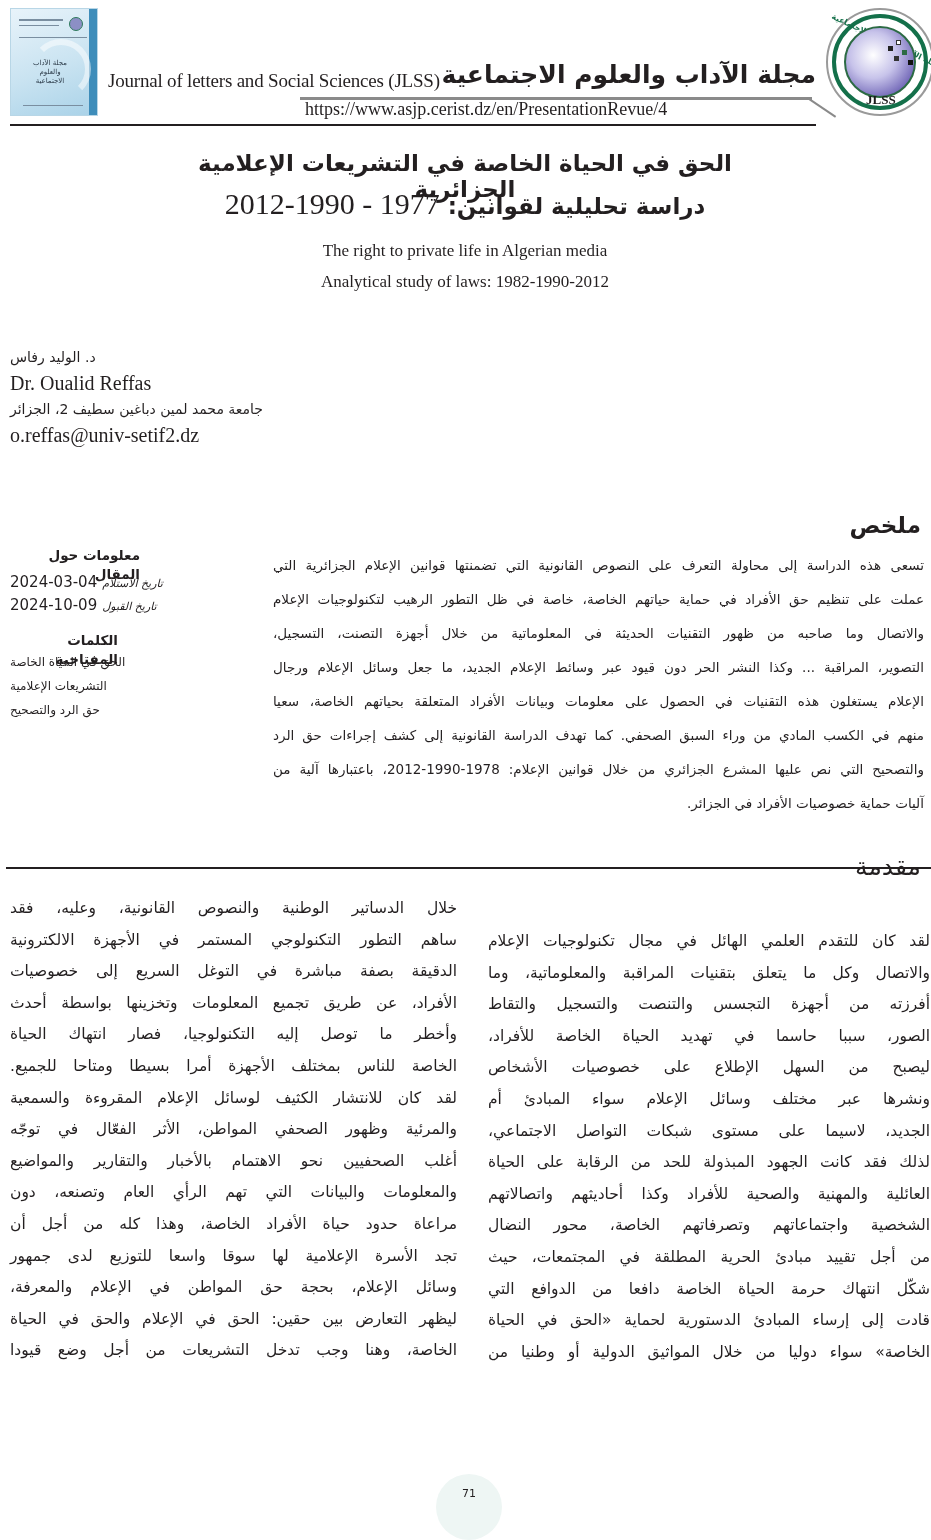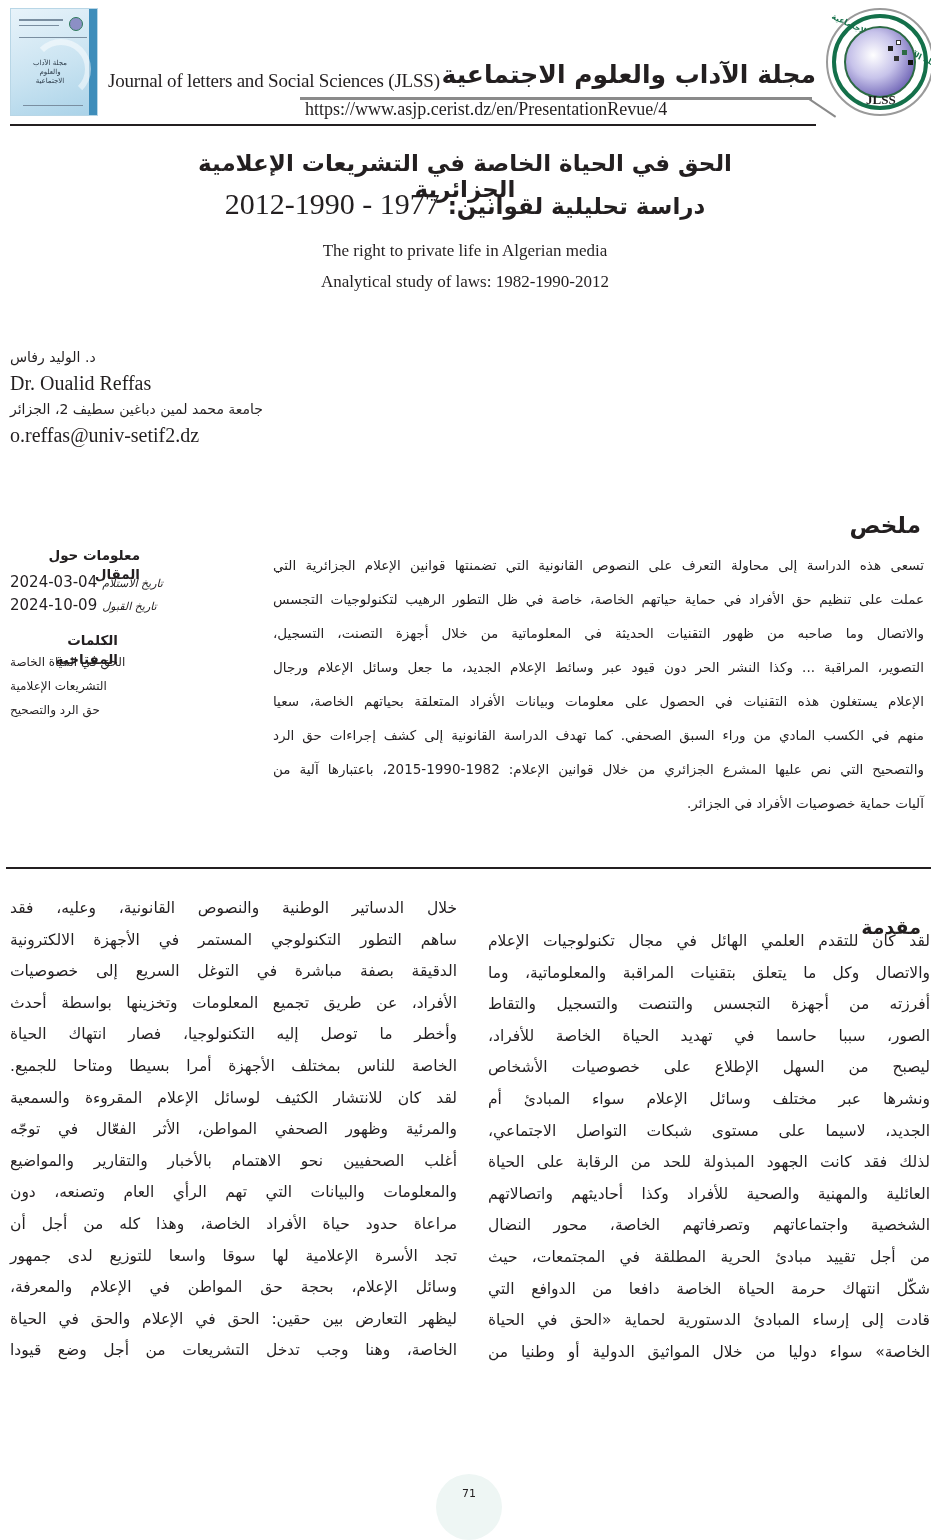--- a/index.html
+++ b/index.html
@@ -83,21 +83,21 @@
   .abs-body {
     position: absolute; left: 238px; top: 548px; width: 686px; direction: rtl; text-align: justify;
     text-align-last: right; font-family: "DejaVu Sans", sans-serif; font-size: 13.5px; line-height: 34px; color: #231f20;
   }
   .abs-body span { display: block; text-align-last: justify; white-space: nowrap; margin-left: 35px; }
   .abs-body span.last { text-align-last: right; }
 
   .mid-rule { position: absolute; left: 6px; top: 867px; width: 925px; height: 1.5px; background: #231f20; }
 
   
-  .intro-head { position: absolute; right: 10px; top: 916px; font-family: "DejaVu Sans", sans-serif; font-weight: bold; font-size: 19px; direction: rtl; }
+  .intro-head { position: absolute; right: 10px; top: 852px; font-family: "DejaVu Sans", sans-serif; font-weight: normal; font-size: 25px; direction: rtl; }
   .col {
     position: absolute; direction: rtl; font-family: "DejaVu Sans", sans-serif; font-size: 15.5px;
     line-height: 31.6px; color: #231f20;
   }
   .col span { display: block; text-align: justify; text-align-last: justify; white-space: nowrap; }
   .col-right { left: 488px; width: 442px; top: 926px; }
   .col-left { left: 10px; width: 447px; top: 893px; }
 
   
   .page-badge {
@@ -167,26 +167,26 @@
 <div class="info-block info" style="top:630px;width:108px;">
   <span class="h">الكلمات المفتاحية</span>
 </div>
 <div class="kw" style="top:655px;">الحق في الحياة الخاصة</div>
 <div class="kw" style="top:679px;">التشريعات الإعلامية</div>
 <div class="kw" style="top:703px;">حق الرد والتصحيح</div>
 
 <div class="abs-head">ملخص</div>
 <div class="abs-body">
   <span>تسعى هذه الدراسة إلى محاولة التعرف على النصوص القانونية التي تضمنتها قوانين  الإعلام الجزائرية التي</span>
-  <span>عملت على تنظيم حق الأفراد في حماية حياتهم الخاصة، خاصة في ظل التطور الرهيب لتكنولوجيات التجسس</span>
+  <span>عملت على تنظيم حق الأفراد في حماية حياتهم الخاصة، خاصة في ظل التطور الرهيب لتكنولوجيات الإعلام</span>
   <span>والاتصال وما صاحبه من ظهور التقنيات الحديثة في المعلوماتية من خلال أجهزة التصنت، التسجيل،</span>
   <span>التصوير، المراقبة ... وكذا النشر الحر دون قيود عبر وسائط الإعلام الجديد، ما جعل وسائل الإعلام ورجال</span>
   <span>الإعلام يستغلون هذه التقنيات في الحصول على معلومات وبيانات الأفراد المتعلقة بحياتهم الخاصة، سعيا</span>
   <span>منهم في الكسب المادي من وراء السبق الصحفي. كما تهدف الدراسة القانونية إلى كشف إجراءات حق الرد</span>
-  <span>والتصحيح التي نص عليها المشرع الجزائري من خلال قوانين الإعلام: 1982-1990-2015، باعتبارها آلية من</span>
+  <span>والتصحيح التي نص عليها المشرع الجزائري من خلال قوانين الإعلام: 1978-1990-2012، باعتبارها آلية من</span>
   <span class="last">آليات حماية خصوصيات الأفراد في الجزائر.</span>
 </div>
 
 <div class="mid-rule"></div>
 
 <div class="intro-head">مقدمة</div>
 
 <div class="col col-right">
   <span>لقد كان للتقدم العلمي الهائل في مجال تكنولوجيات الإعلام</span>
   <span>والاتصال وكل ما يتعلق بتقنيات المراقبة والمعلوماتية، وما</span>

